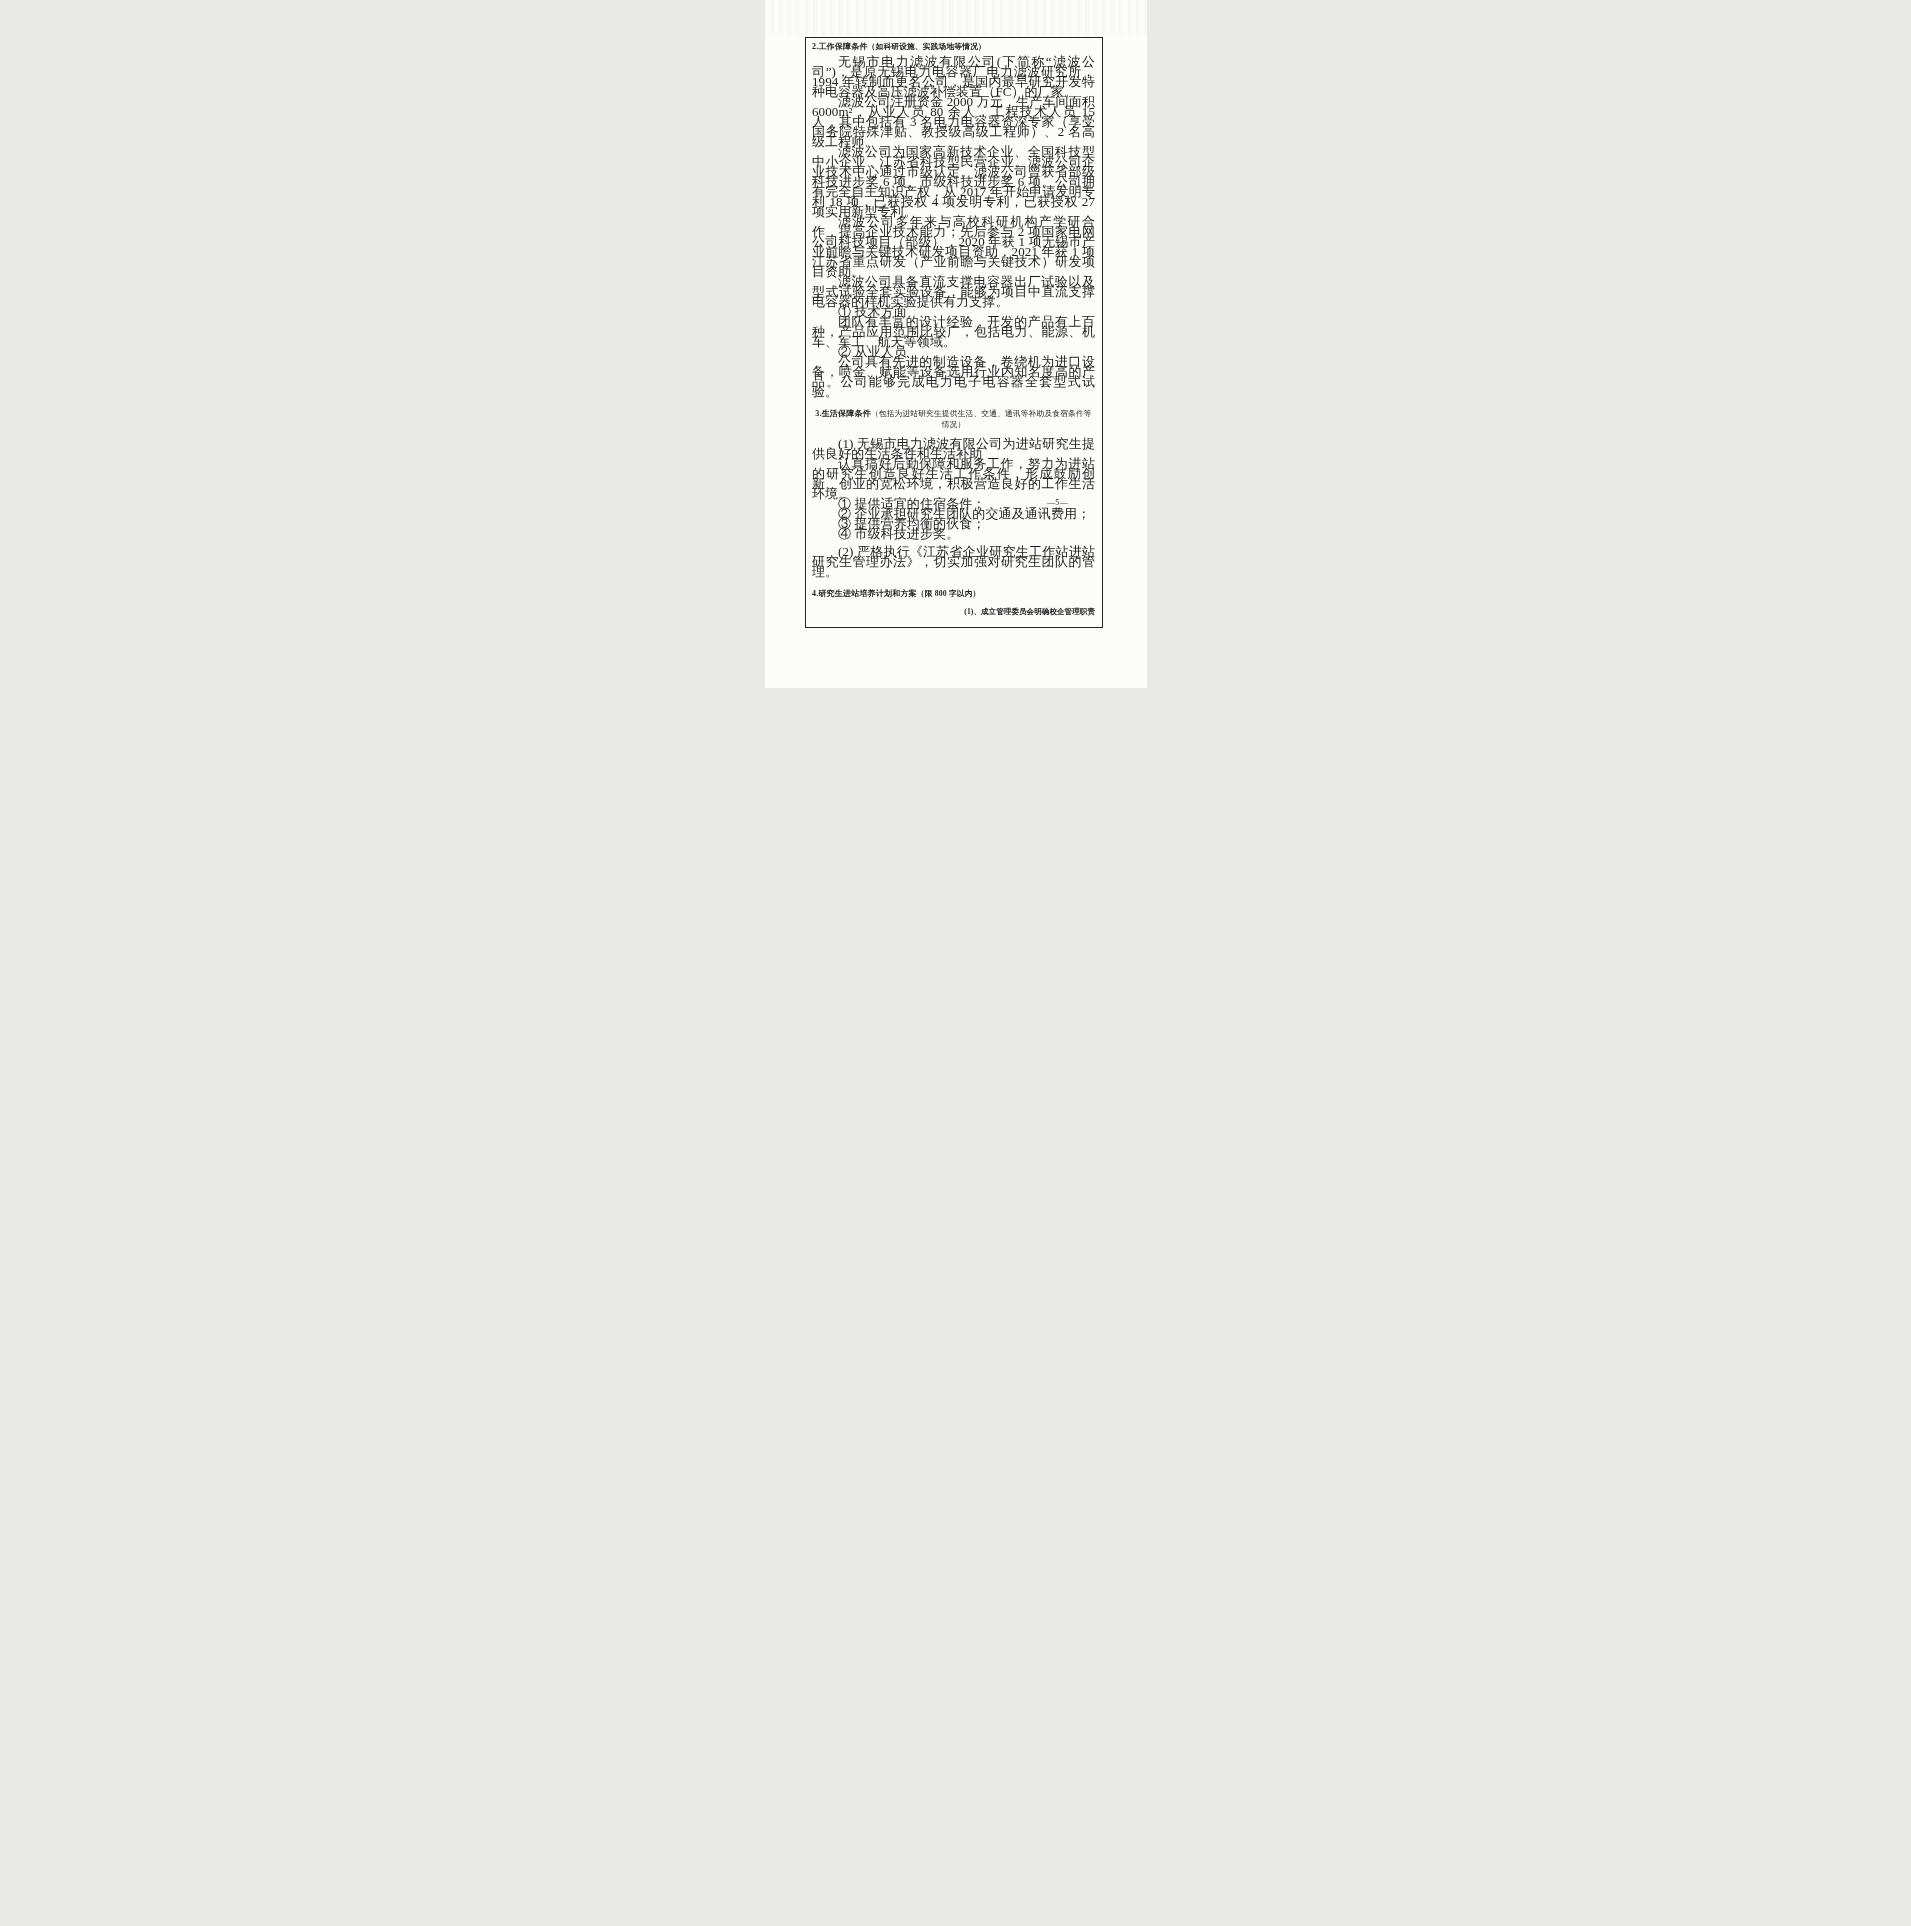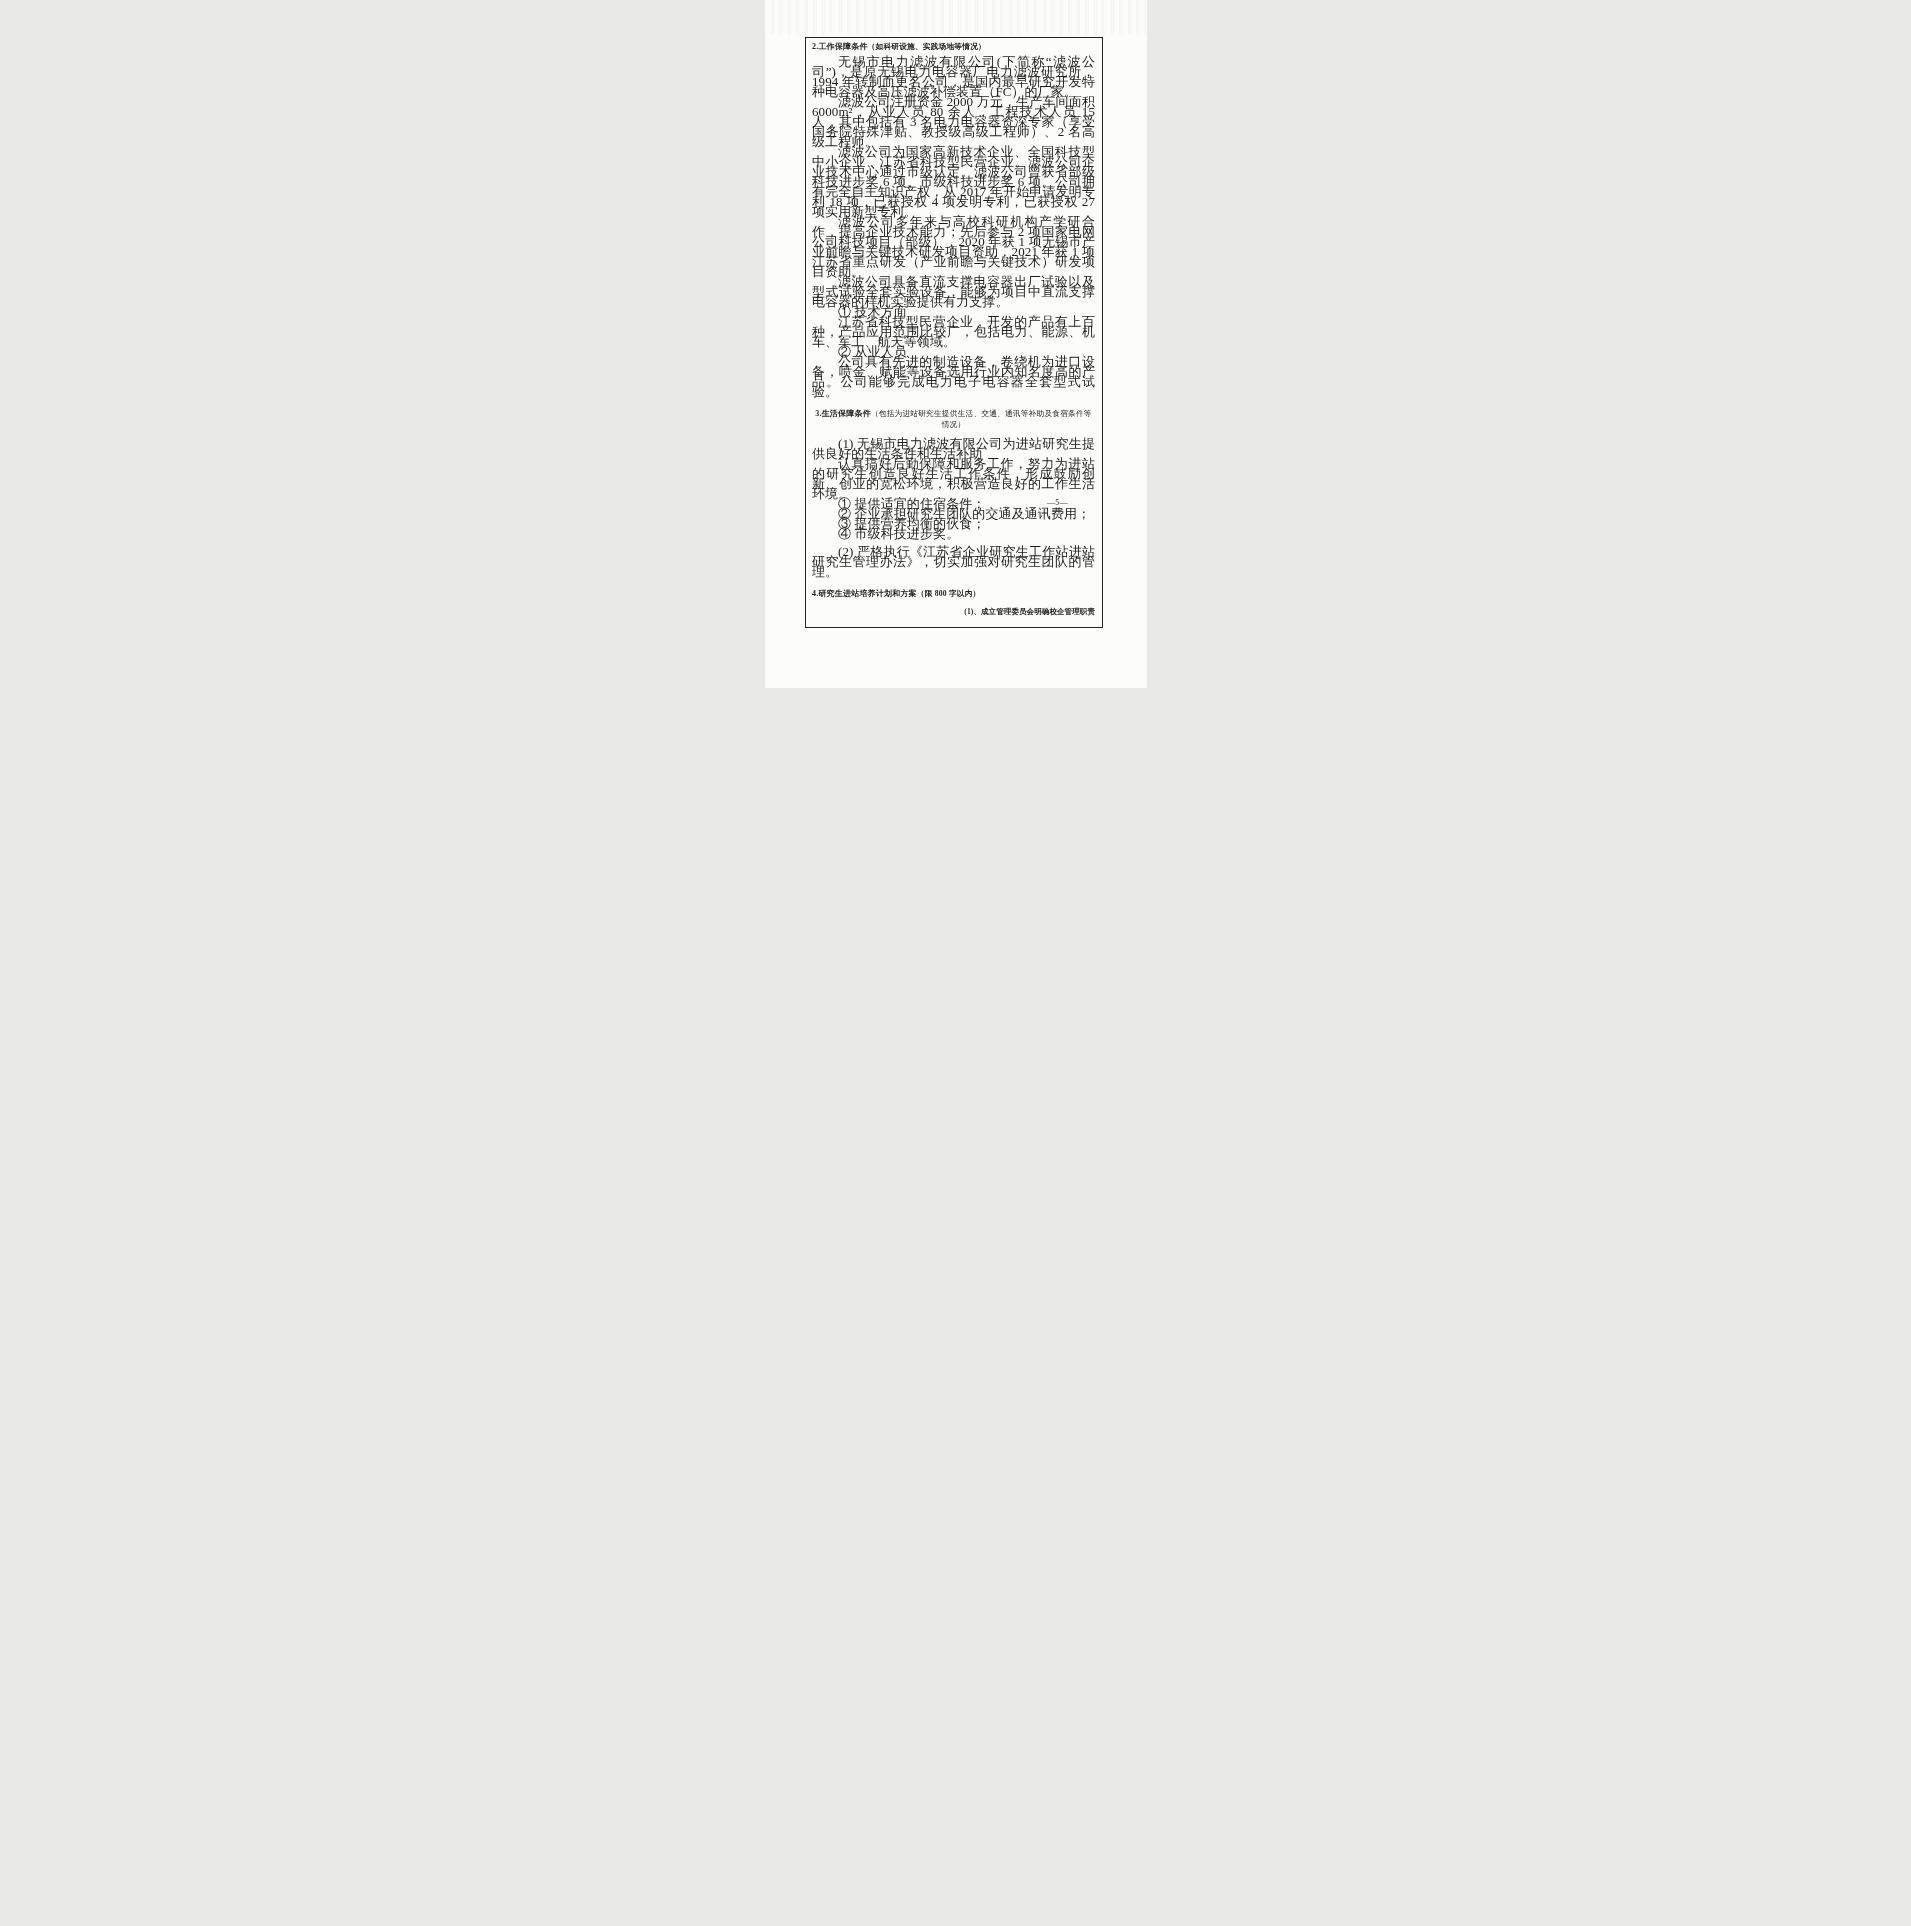--- a/index.html
+++ b/index.html
@@ -98,21 +98,21 @@
     <div class="sec-heading">
       <span>2.工作保障条件</span><span class="paren-bold">（如科研设施、实践场地等情况）</span>
     </div>
 
     <p class="para">无锡市电力滤波有限公司(下简称“滤波公司”)，是原无锡电力电容器厂电力滤波研究所，1994 年转制而更名公司，是国内最早研究开发特种电容器及高压滤波补偿装置（FC）的厂家。</p>
     <p class="para">滤波公司注册资金 2000 万元，生产车间面积 6000m²，从业人员 80 余人，工程技术人员 15 人，其中包括有 3 名电力电容器资深专家（享受国务院特殊津贴、教授级高级工程师）、2 名高级工程师。</p>
     <p class="para">滤波公司为国家高新技术企业、全国科技型中小企业、江苏省科技型民营企业。滤波公司企业技术中心通过市级认定。滤波公司曾获省部级科技进步奖 6 项、市级科技进步奖 6 项。公司拥有完全自主知识产权，从 2017 年开始申请发明专利 18 项，已获授权 4 项发明专利，已获授权 27 项实用新型专利。</p>
     <p class="para">滤波公司多年来与高校科研机构产学研合作，提高企业技术能力；先后参与 2 项国家电网公司科技项目（部级），2020 年获 1 项无锡市产业前瞻与关键技术研发项目资助，2021 年获 1 项江苏省重点研发（产业前瞻与关键技术）研发项目资助。</p>
     <p class="para">滤波公司具备直流支撑电容器出厂试验以及型式试验全套实验设备，能够为项目中直流支撑电容器的样机实验提供有力支撑。</p>
     <p class="para">① 技术方面</p>
-    <p class="para">江苏省科技型民营企业，开发的产品有上百种，产品应用范围比较广，包括电力、能源、机车、军工、航天等领域。</p>
+    <p class="para">团队有丰富的设计经验，开发的产品有上百种，产品应用范围比较广，包括电力、能源、机车、军工、航天等领域。</p>
     <p class="para">② 从业人员</p>
     <p class="para">公司具有先进的制造设备，卷绕机为进口设备，喷金、赋能等设备选用行业内知名度高的产品。公司能够完成电力电子电容器全套型式试验。</p>
 
     <div class="sec-heading h3">
       <span>3.生活保障条件</span><span class="paren-normal">（包括为进站研究生提供生活、交通、通讯等补助及食宿条件等情况）</span>
     </div>
 
     <p class="para">(1) 无锡市电力滤波有限公司为进站研究生提供良好的生活条件和生活补助</p>
     <p class="para">认真搞好后勤保障和服务工作，努力为进站的研究生创造良好生活工作条件，形成鼓励创新、创业的宽松环境，积极营造良好的工作生活环境。</p>
     <p class="para">① 提供适宜的住宿条件；</p>

